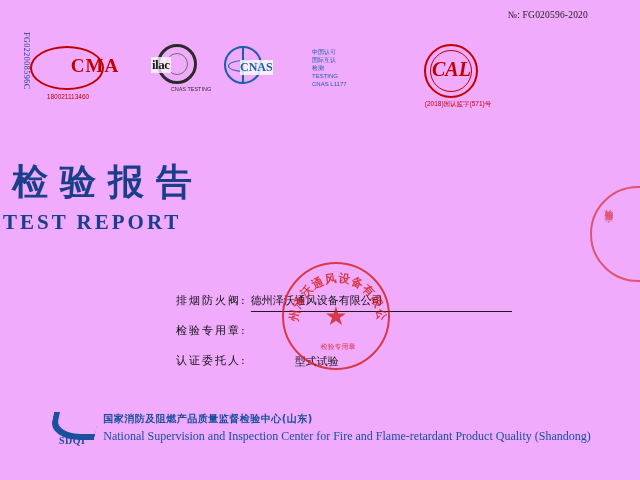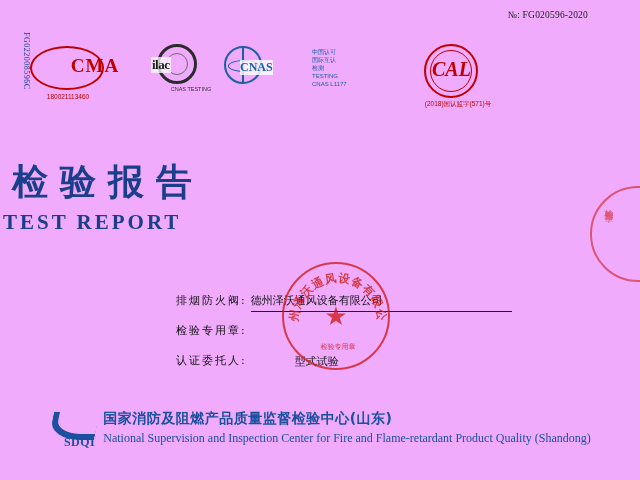--- a/index.html
+++ b/index.html
@@ -393,32 +393,32 @@
     border-bottom: 6px solid #1b4fa0;
     border-left: 6px solid #1b4fa0;
     border-radius: 0 0 0 70%;
     transform: skewX(-12deg);
   }
   .footer-logo .sdqi {
     position: absolute;
     left: 0;
     top: 27px;
     width: 46px;
-    text-align: right;
-    font-size: 12px;
+    text-align: center;
+    font-size: 10px;
     font-weight: bold;
     color: #1b4fa0;
     letter-spacing: 0.5px;
     font-family: "Liberation Serif", serif;
   }
   .footer-text {
     text-align: left;
   }
   .footer-cn {
-    font-size: 14px;
+    font-size: 10px;
     font-weight: bold;
     color: #1b4fa0;
     letter-spacing: 0.5px;
     font-family: "DejaVu Sans", sans-serif;
   }
   .footer-en {
     font-size: 12px;
     color: #1b4fa0;
     margin-top: 3px;
     font-family: "Liberation Serif", serif;

